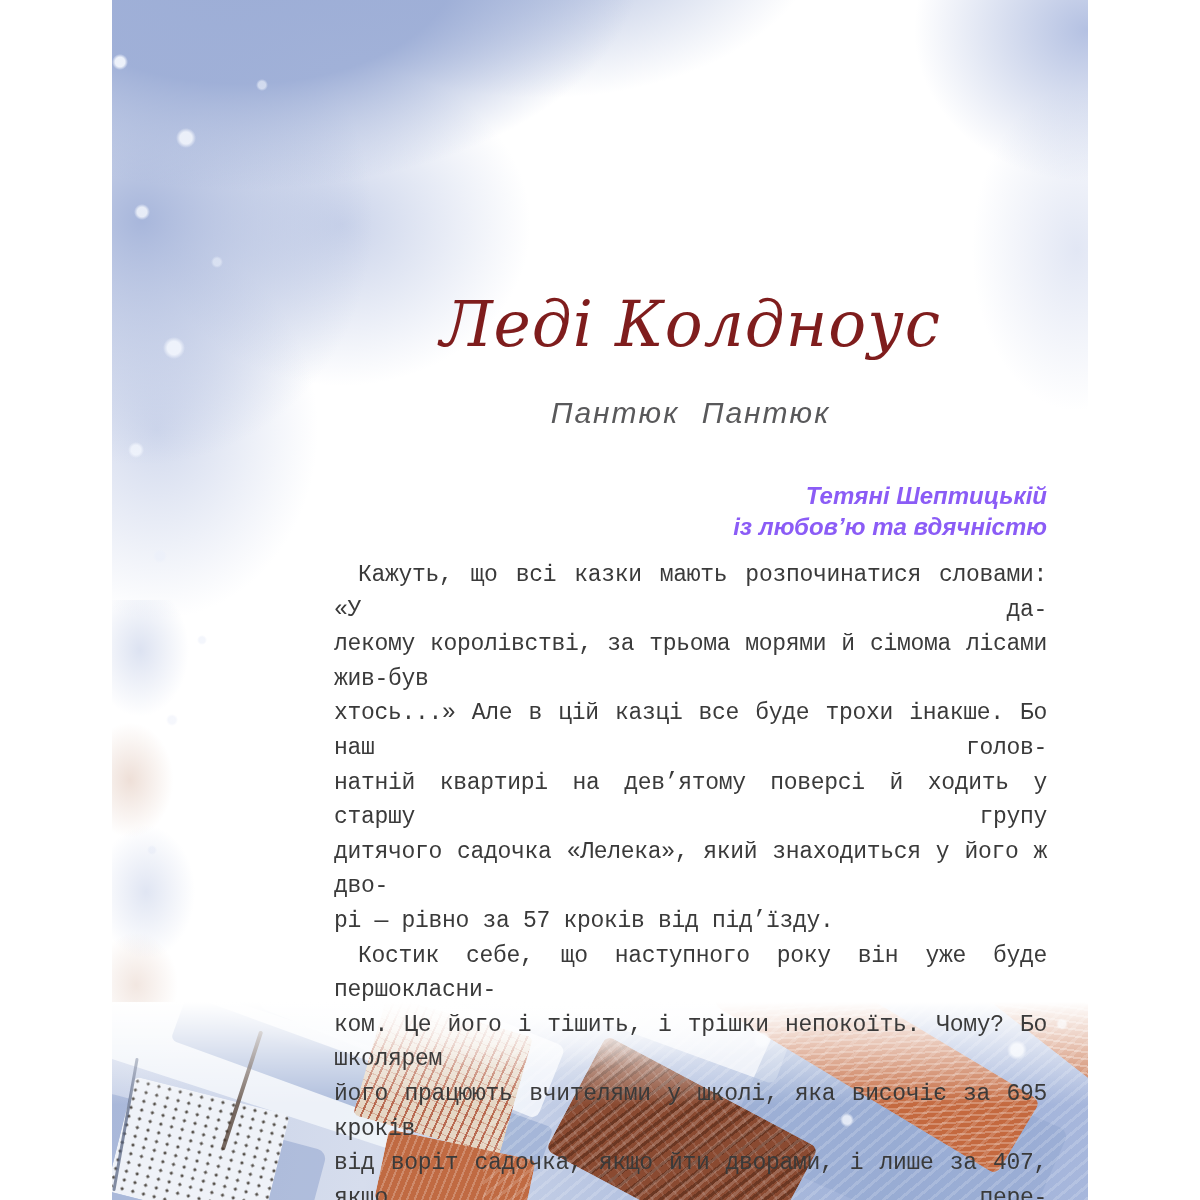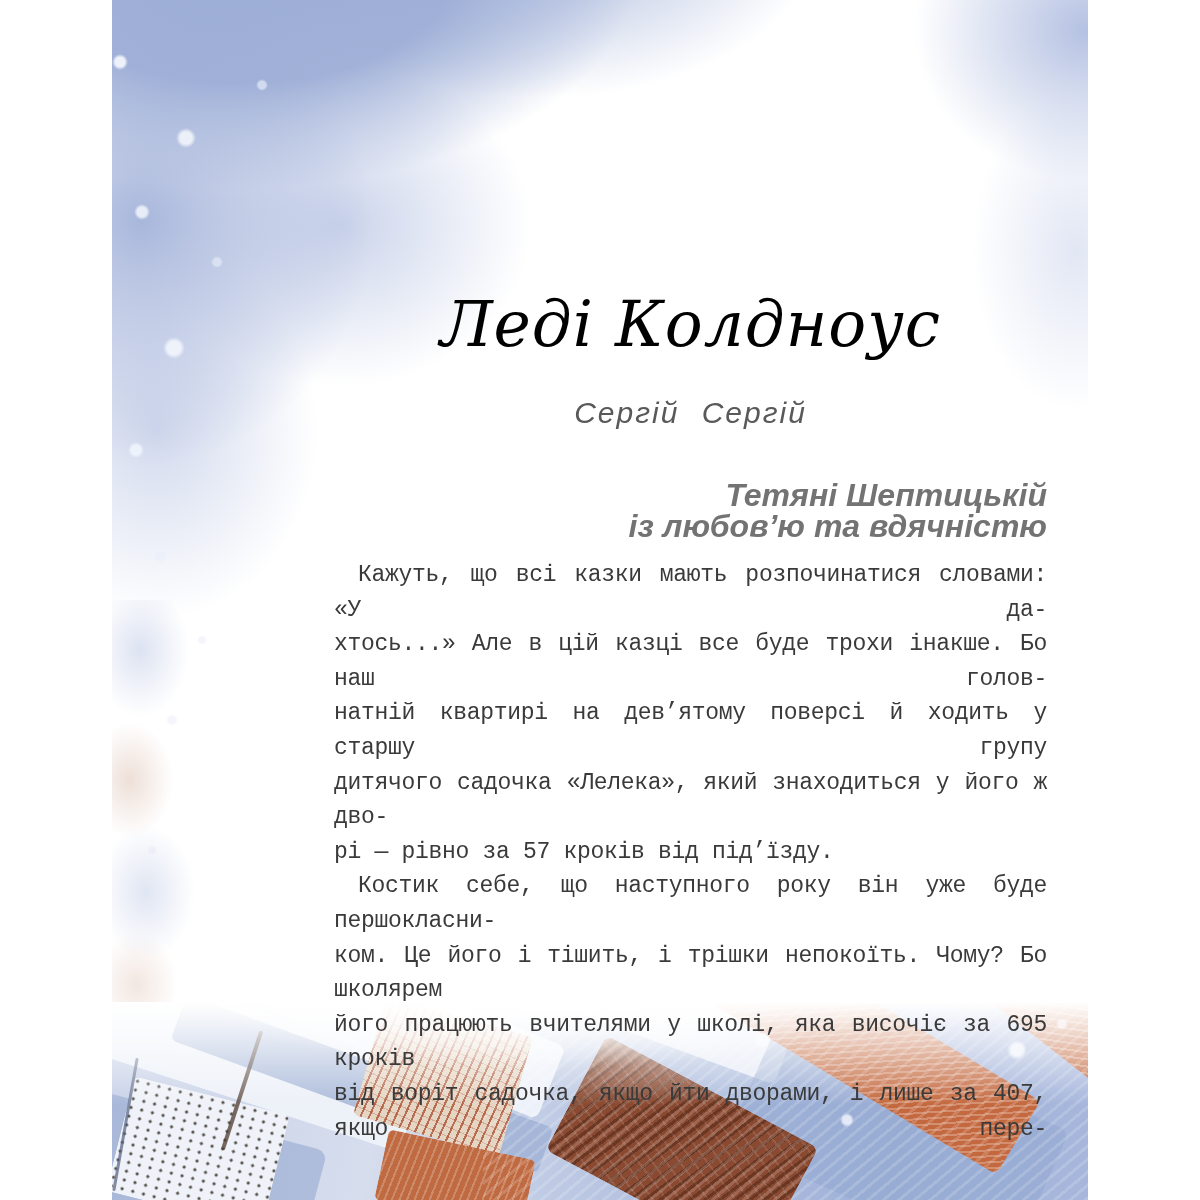--- a/index.html
+++ b/index.html
@@ -96,29 +96,29 @@
   .band::after { content:""; position:absolute; inset:0; z-index:3;
       background:
         linear-gradient(to bottom, #ffffff 0%, rgba(255,255,255,0.72) 16%, rgba(255,255,255,0) 52%),
         radial-gradient(ellipse 430px 85px at 44% 0%, #ffffff 0%, rgba(255,255,255,0) 78%); }
 
   
   .text-layer { position:absolute; inset:0; z-index:5; }
   .title {
     position:absolute; left:222px; top:288px; width:713px; text-align:center;
     font-family:"DejaVu Serif", serif; font-style:italic; font-weight:normal;
-    font-size:63px; letter-spacing:1px; color:#000000; margin:0;
+    font-size:63px; letter-spacing:1px; color:#7f1d1d; margin:0;
   }
   .author {
     position:absolute; left:222px; top:396px; width:713px; text-align:center;
     font-style:italic; font-size:30px; letter-spacing:2px; word-spacing:12px; color:#59595b;
   }
   .dedication {
     position:absolute; left:222px; top:480px; width:713px; text-align:right;
-    font-style:italic; font-weight:bold; font-size:32px; line-height:31px; color:#737373;
+    font-style:italic; font-weight:bold; font-size:24px; line-height:31px; color:#8b5cf6;
   }
   .body-text {
     position:absolute; left:222px; top:558px; width:713px;
     font-size:23px; line-height:34.6px; letter-spacing:-0.3px; color:#3a3a3a;font-family:Liberation Mono, monospace;
   }
   .line { text-align:justify; text-align-last:justify; }
   .line.first { text-indent:24px; }
   .para[data-last-align="left"] .line.last { text-align-last:left; }
 </style>
 </head>
@@ -144,28 +144,29 @@
       <div class="piece p-brick"></div>
       <div class="piece p-orange2"></div>
       <div class="piece p-orange3"></div>
       <div class="piece crack1"></div>
       <div class="piece crack2"></div>
       <div class="band-snow"></div>
     </div>
 
     <div class="text-layer">
       <h1 class="title">Леді Колдноус</h1>
-      <div class="author">Сергій Сергій</div>
+      <div class="author">Пантюк Пантюк</div>
       <div class="dedication para" data-last-align="right">
           <div class="ded-line first">Тетяні Шептицькій</div>
           <div class="ded-line last">із любов’ю та вдячністю</div>
         </div>
       <div class="body-text">
         <div class="para" data-last-align="left">
             <div class="line first">Кажуть, що всі казки мають розпочинатися словами: «У да-</div>
+            <div class="line">лекому королівстві, за трьома морями й сімома лісами жив-був</div>
             <div class="line">хтось...» Але в цій казці все буде трохи інакше. Бо наш голов-</div>
             <div class="line">натній квартирі на дев’ятому поверсі й ходить у старшу групу</div>
             <div class="line">дитячого садочка «Лелека», який знаходиться у його ж дво-</div>
             <div class="line last">рі — рівно за 57 кроків від під’їзду.</div>
           </div>
         <div class="para" data-last-align="justify">
             <div class="line first">Костик себе, що наступного року він уже буде першокласни-</div>
             <div class="line">ком. Це його і тішить, і трішки непокоїть. Чому? Бо школярем</div>
             <div class="line">його працюють вчителями у школі, яка височіє за 695 кроків</div>
             <div class="line">від воріт садочка, якщо йти дворами, і лише за 407, якщо пере-</div>

